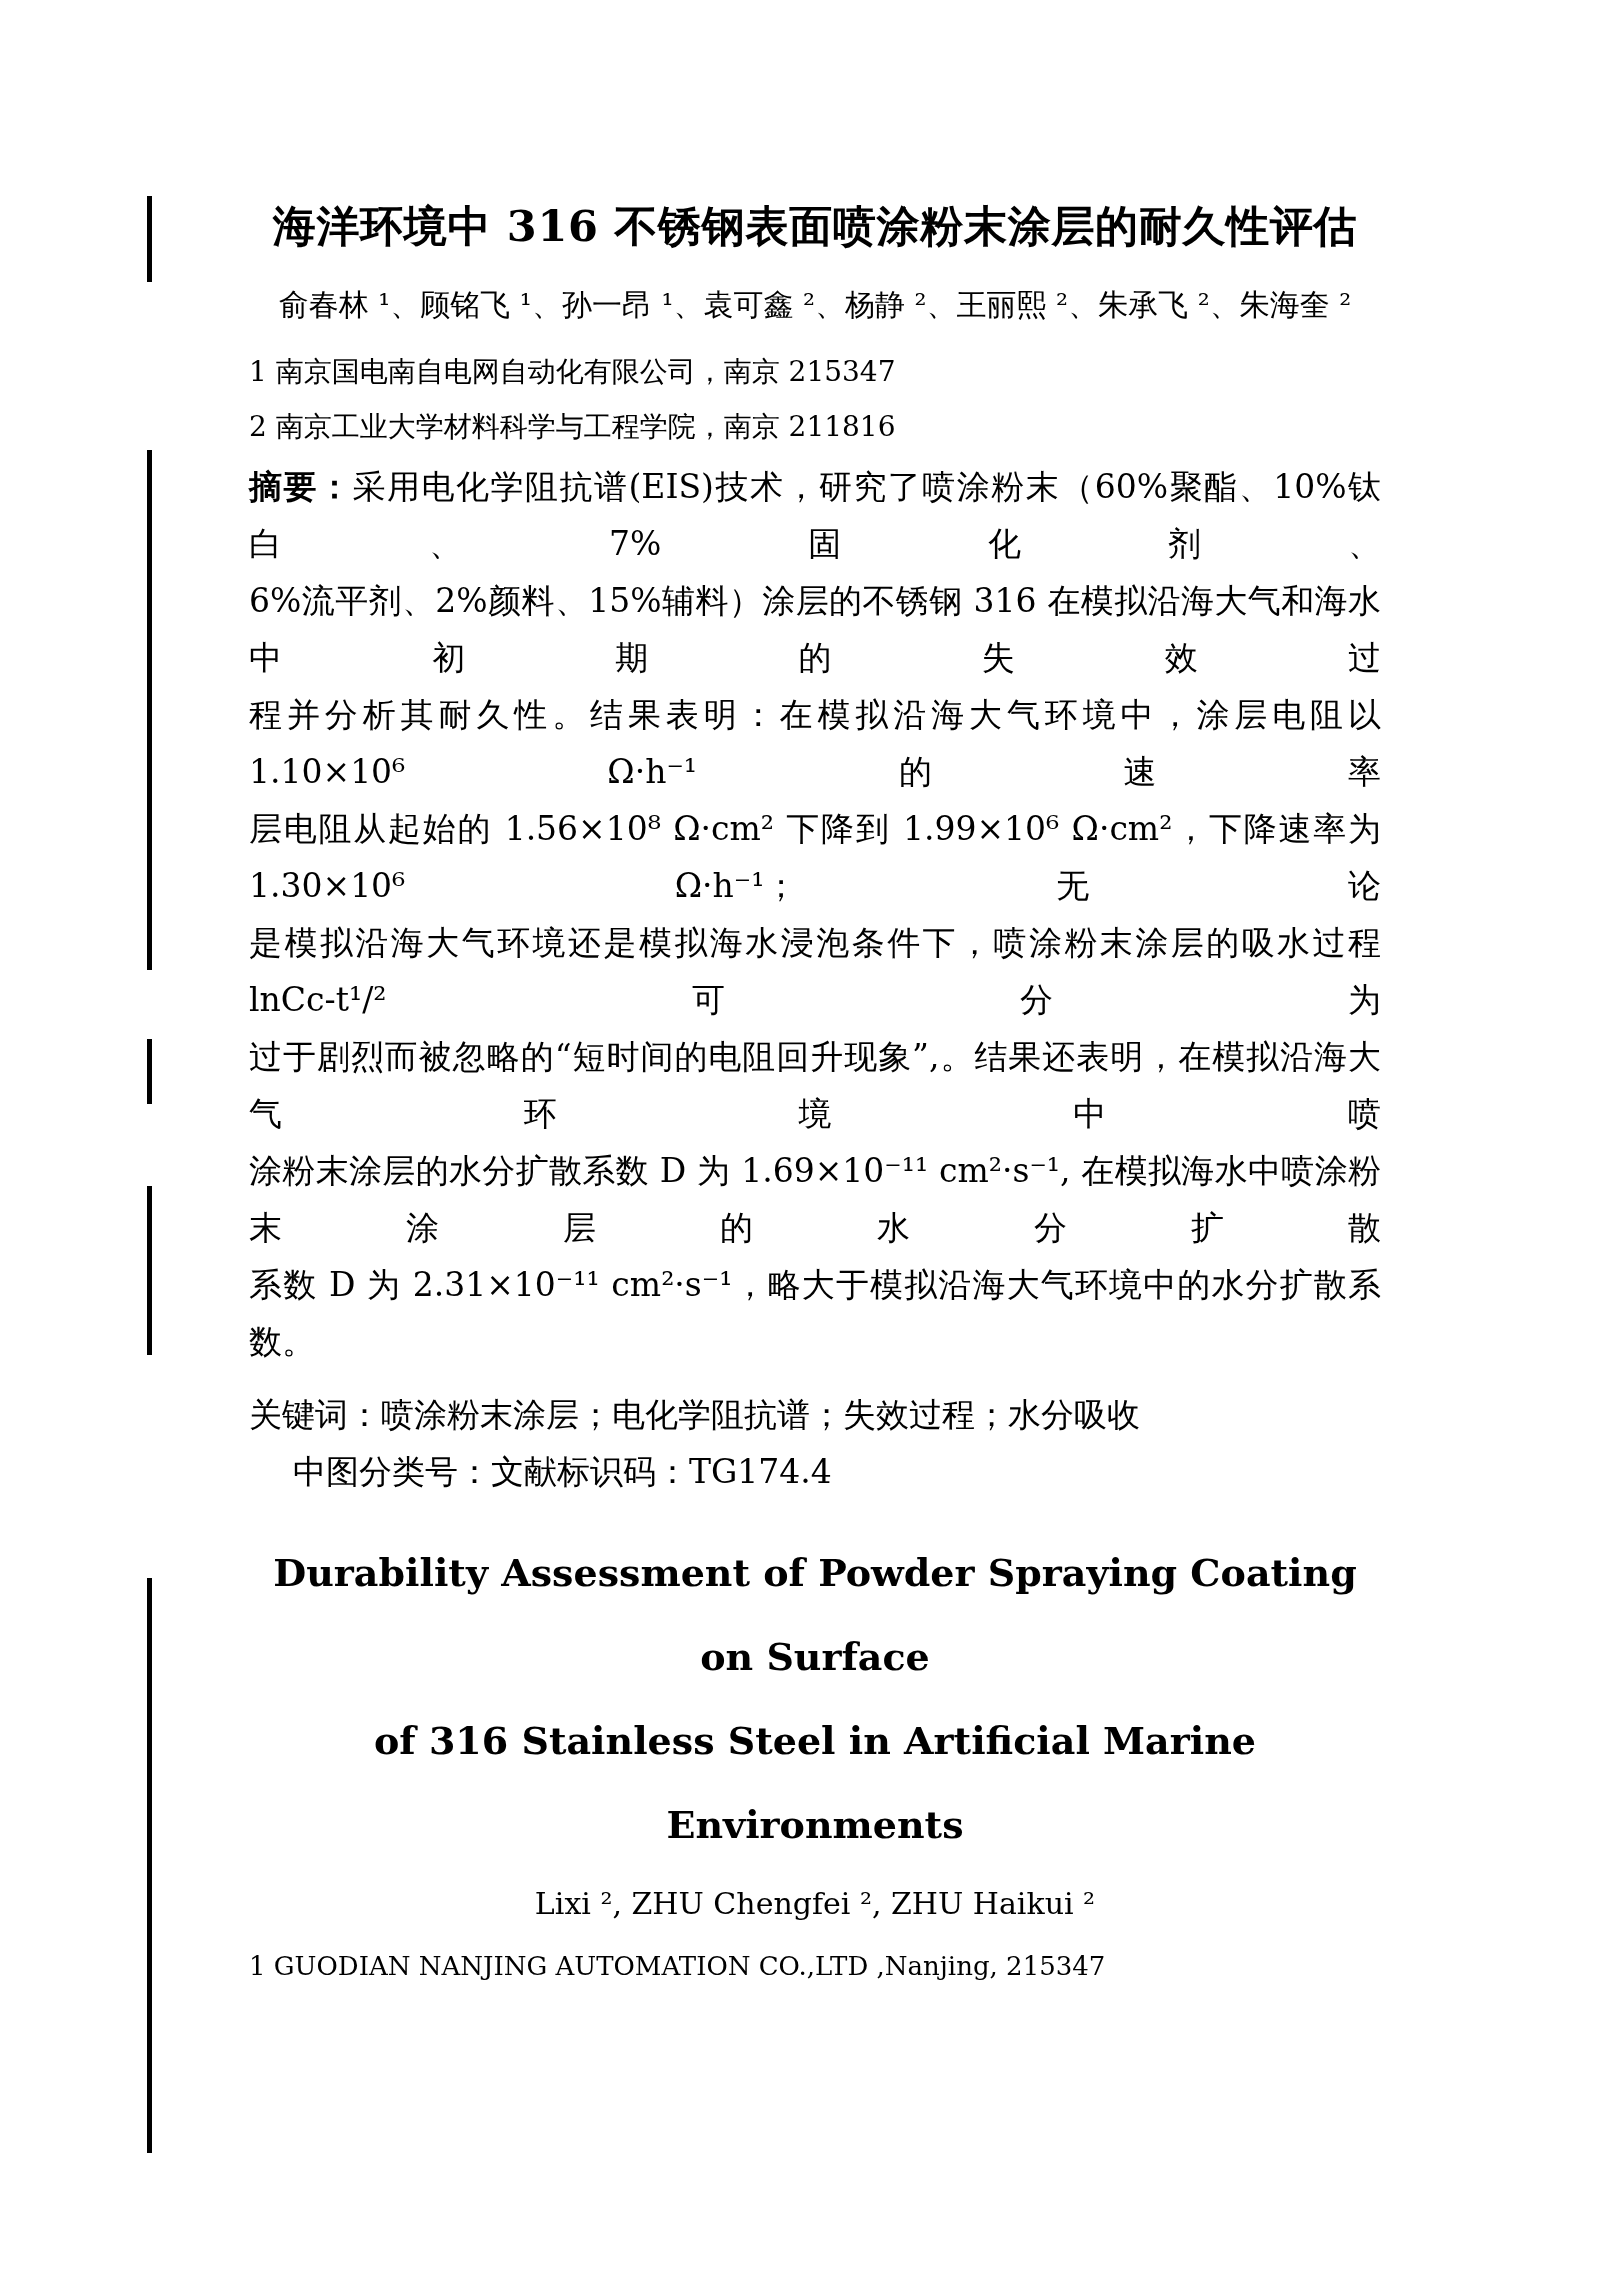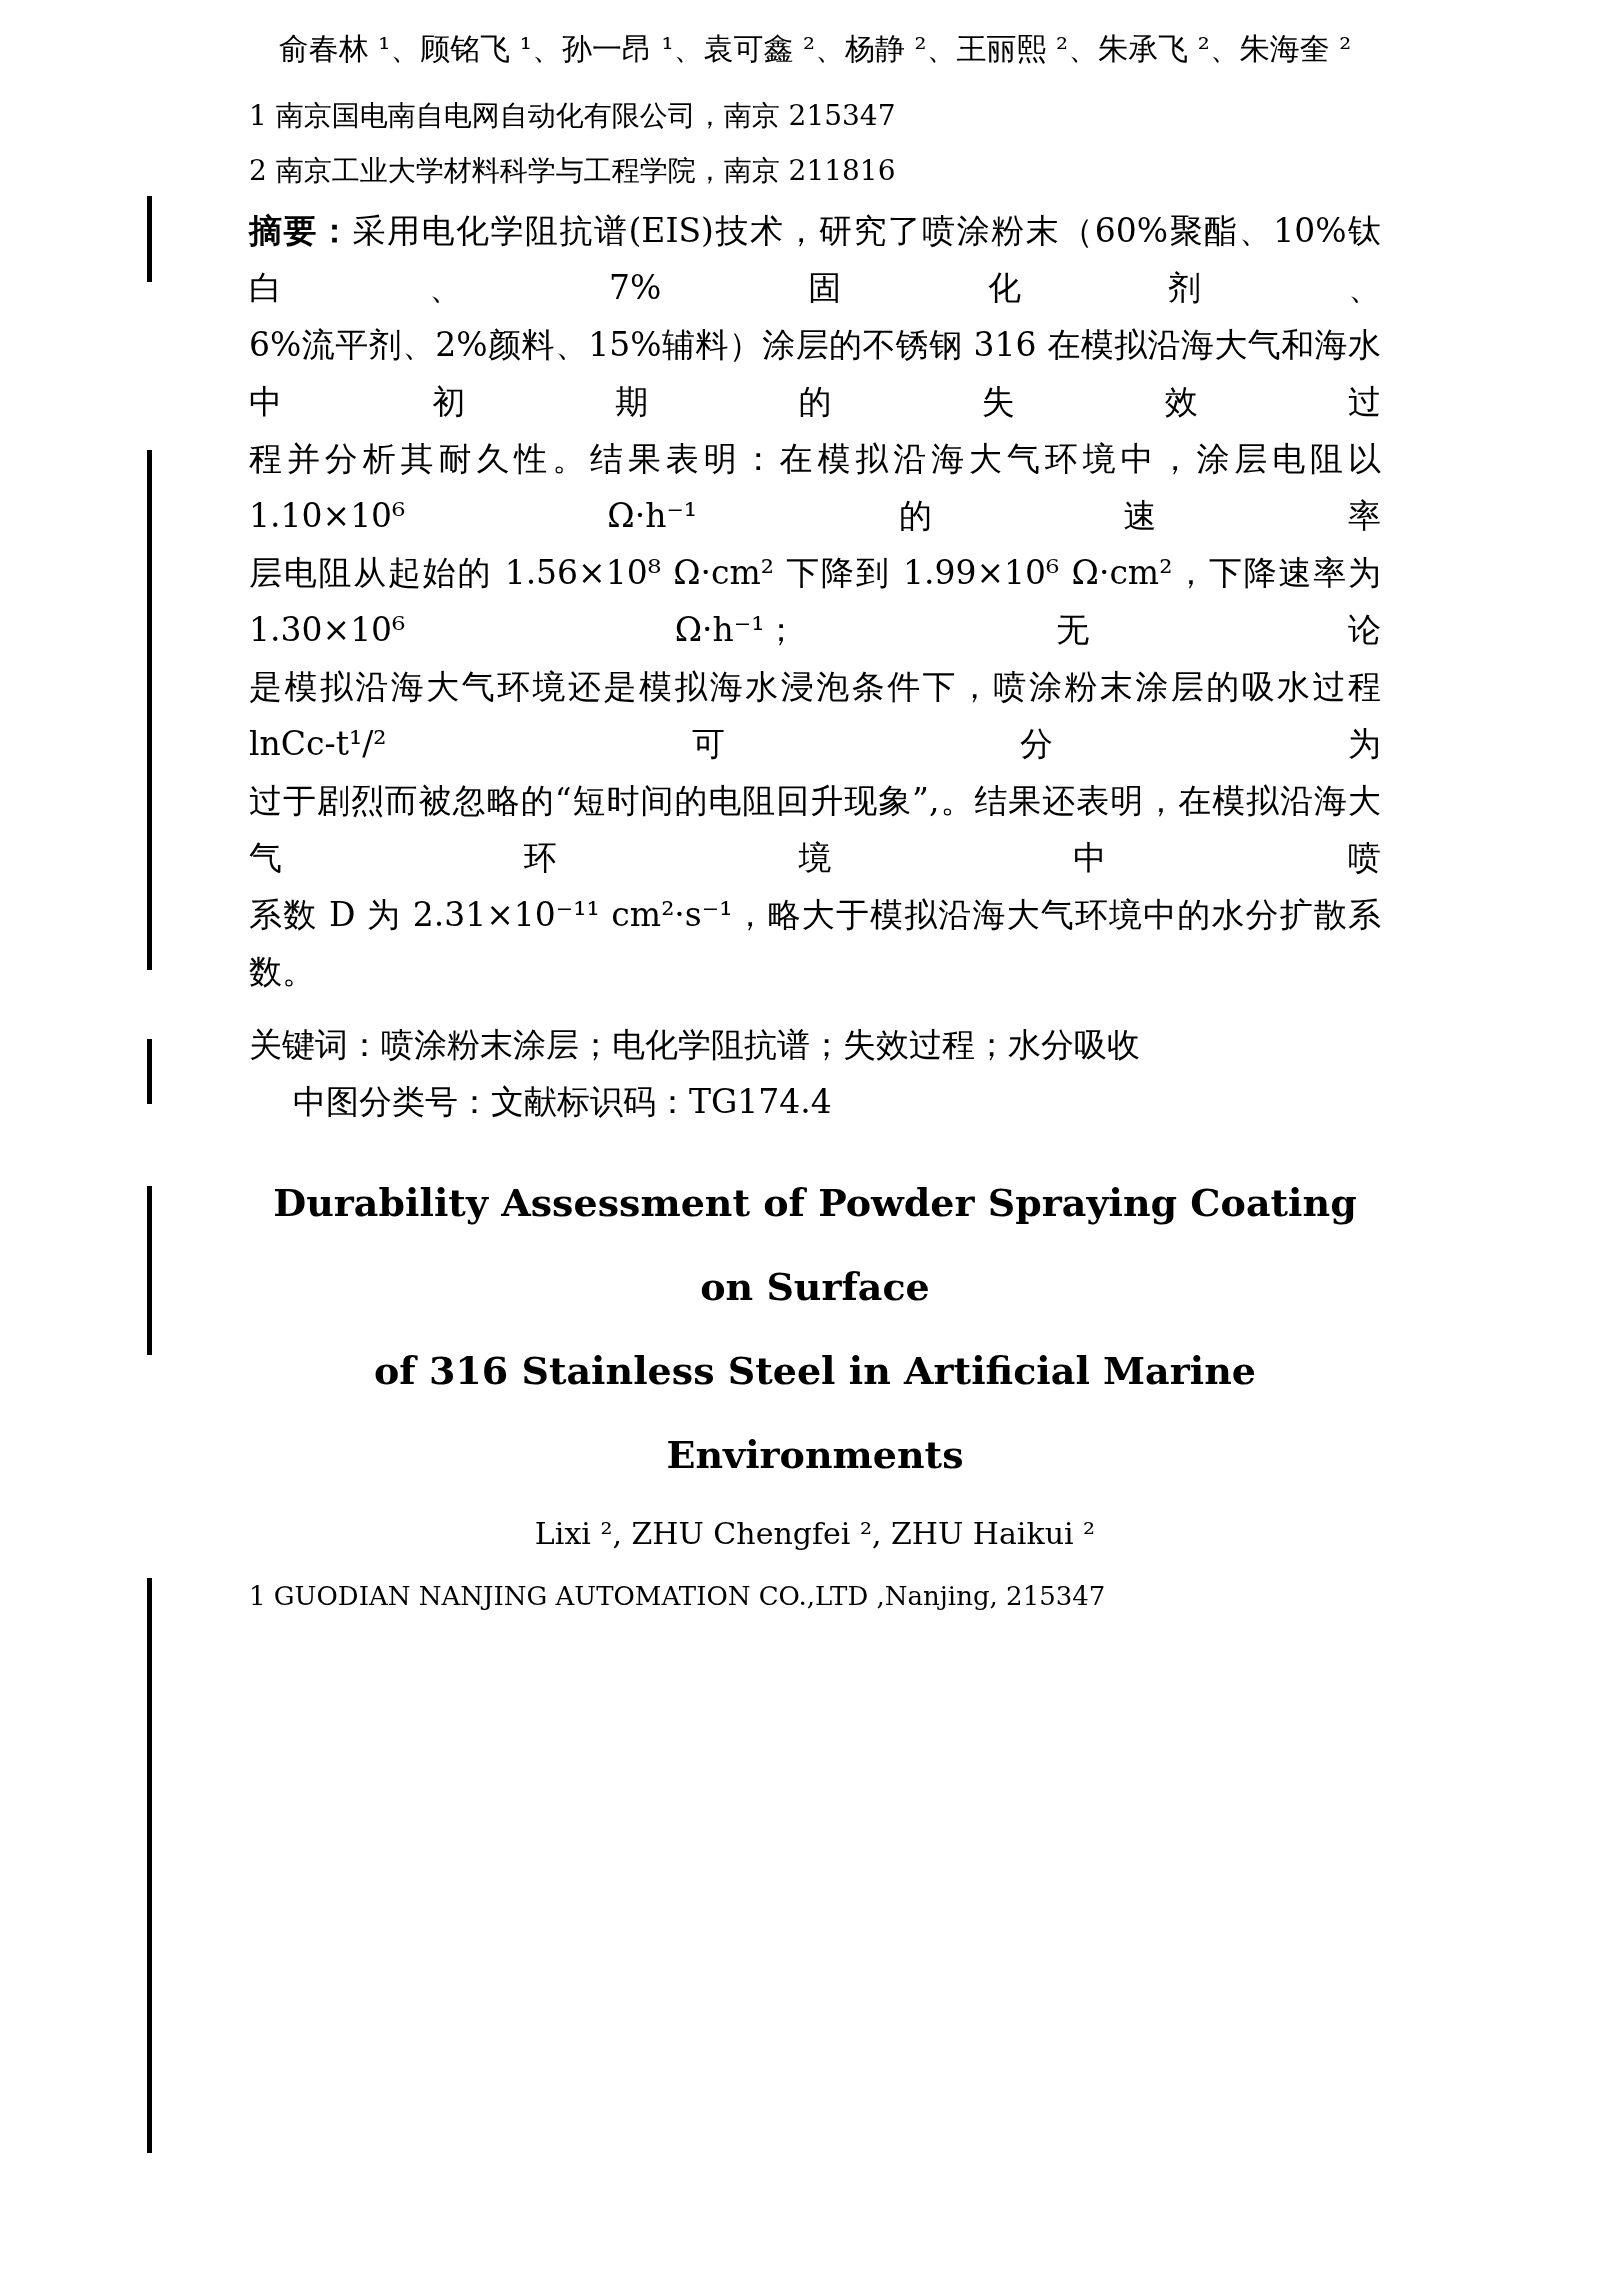--- a/index.html
+++ b/index.html
@@ -64,38 +64,40 @@
 <div class="page">
 
   <div class="bar bar1"></div>
   <div class="bar bar2"></div>
   <div class="bar bar3"></div>
   <div class="bar bar4"></div>
   <div class="bar bar5"></div>
 
   <div class="content">
 
+    <div class="title-cn">海洋环境中 316 不锈钢表面喷涂粉末涂层的耐久性评估</div>
 
     <div class="authors-cn">俞春林 ¹、顾铭飞 ¹、孙一昂 ¹、袁可鑫 ²、杨静 ²、王丽熙 ²、朱承飞 ²、朱海奎 ²</div>
 
     <div class="affils-cn lines">
 
     <div class="line">1  南京国电南自电网自动化有限公司，南京 215347</div>
         <div class="line">2  南京工业大学材料科学与工程学院，南京 211816</div>
       </div>
 
     <div class="abstract-cn">
       <div class="line"><span class="abstract-label">摘要：</span><span>采用电化学阻抗谱(EIS)技术，研究了喷涂粉末（60%聚酯、10%钛白、7%固化剂、</span></div>
       <div class="lines">
 
       <div class="line">6%流平剂、2%颜料、15%辅料）涂层的不锈钢 316 在模拟沿海大气和海水中初期的失效过</div>
           <div class="line">程并分析其耐久性。结果表明：在模拟沿海大气环境中，涂层电阻以 1.10×10⁶ Ω·h⁻¹ 的速率</div>
           <div class="line">层电阻从起始的 1.56×10⁸ Ω·cm² 下降到 1.99×10⁶ Ω·cm²，下降速率为 1.30×10⁶ Ω·h⁻¹；无论</div>
           <div class="line">是模拟沿海大气环境还是模拟海水浸泡条件下，喷涂粉末涂层的吸水过程 lnCc-t¹/² 可分为</div>
           <div class="line">过于剧烈而被忽略的“短时间的电阻回升现象”,。结果还表明，在模拟沿海大气环境中喷</div>
+          <div class="line">涂粉末涂层的水分扩散系数 D 为 1.69×10⁻¹¹ cm²·s⁻¹,  在模拟海水中喷涂粉末涂层的水分扩散</div>
           <div class="line">系数 D 为 2.31×10⁻¹¹ cm²·s⁻¹，略大于模拟沿海大气环境中的水分扩散系数。</div>
         </div>
     </div>
 
     <div class="keywords-cn">关键词：喷涂粉末涂层；电化学阻抗谱；失效过程；水分吸收</div>
 
     <div class="clc-line">中图分类号：文献标识码：TG174.4</div>
 
     <div class="title-en lines">
 

